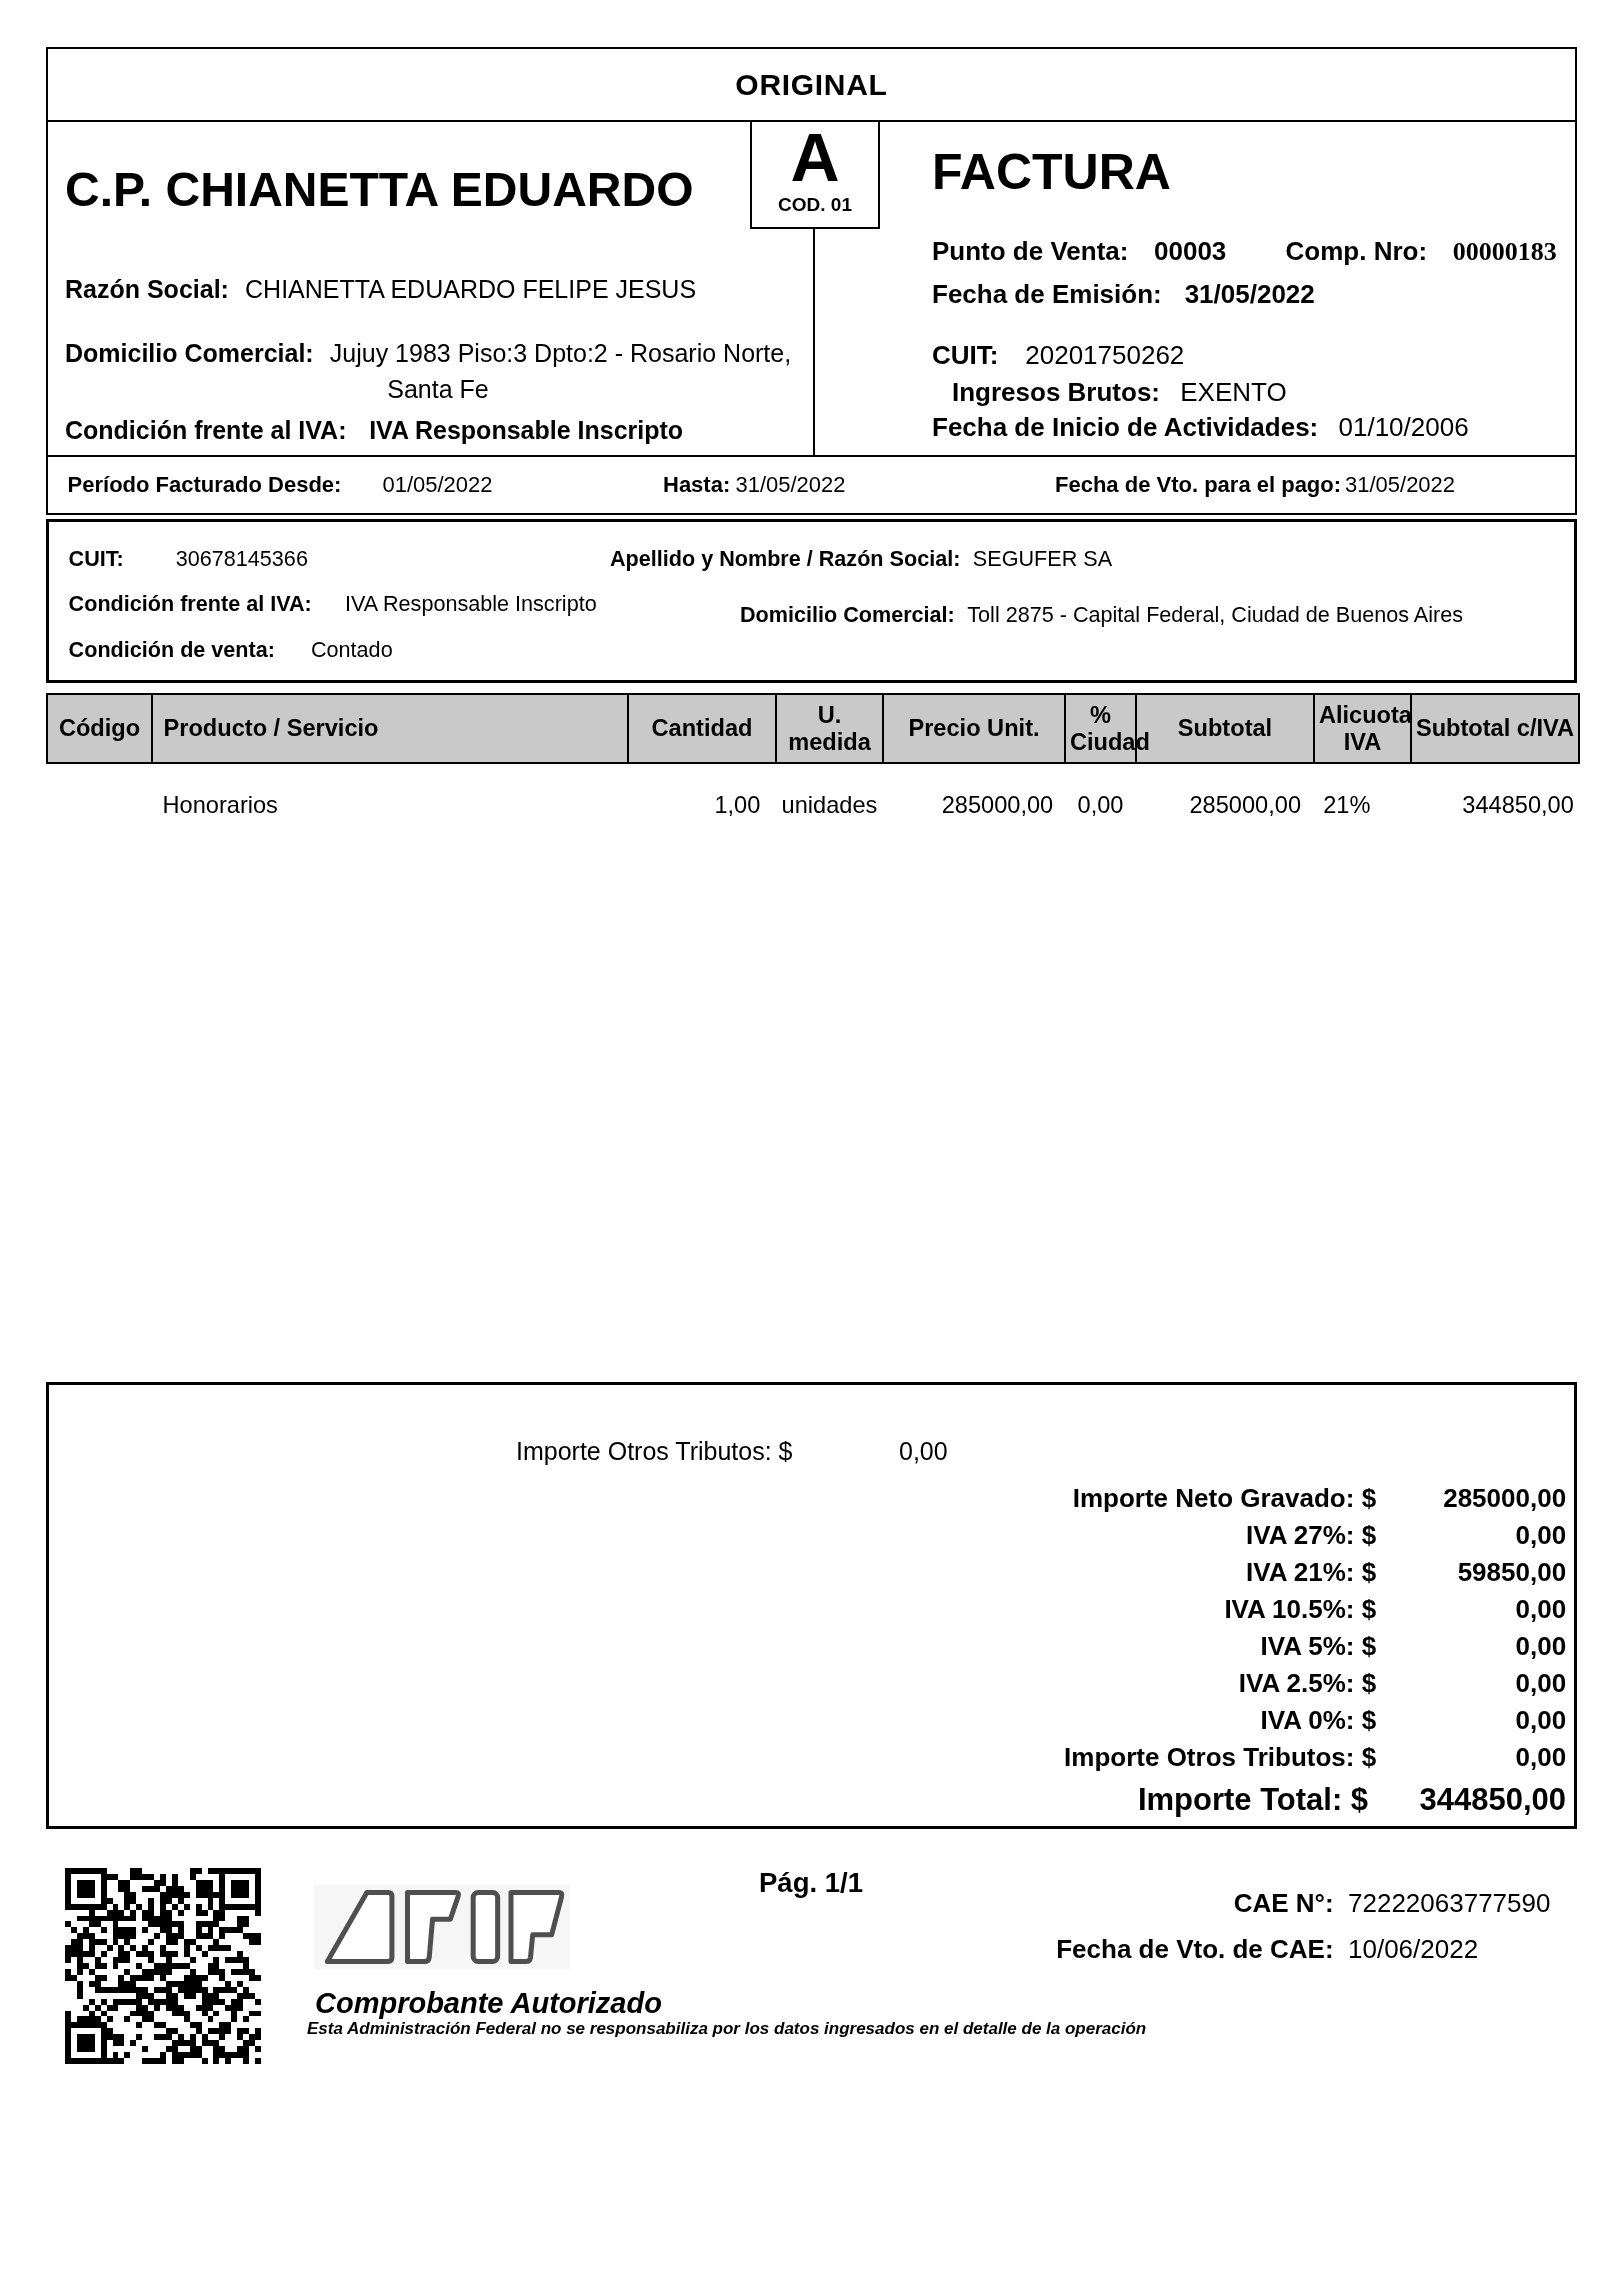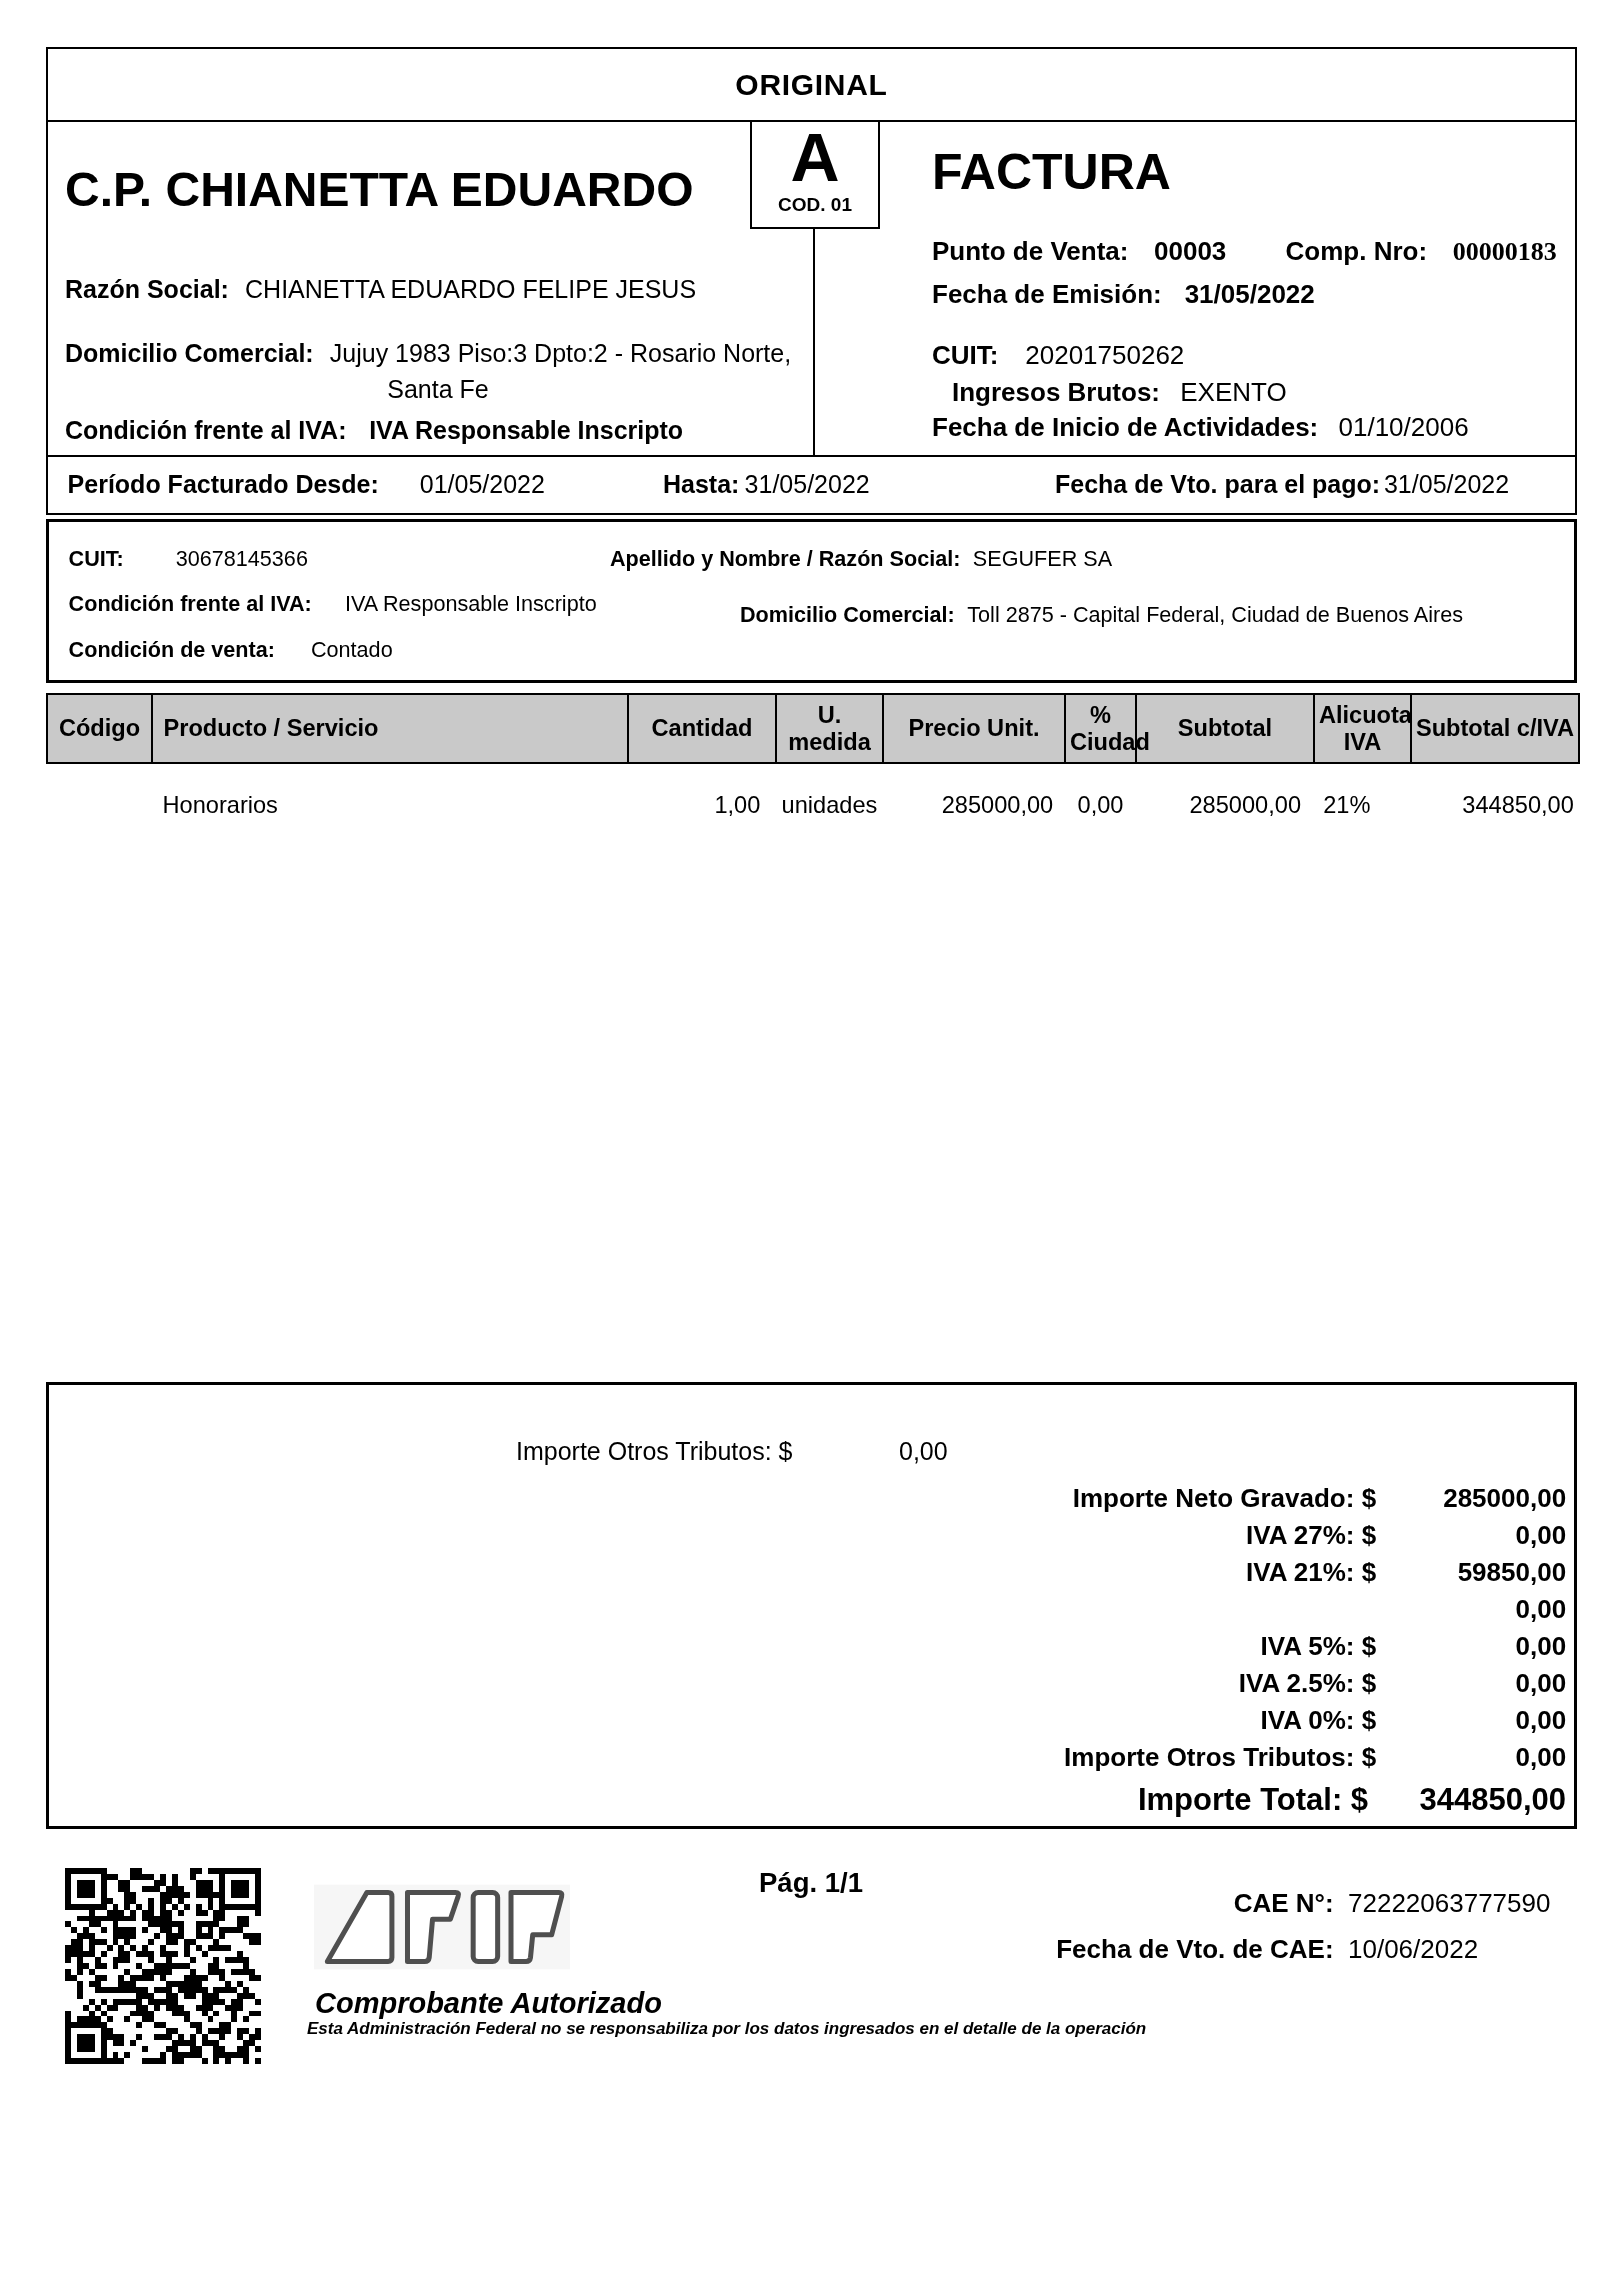--- a/index.html
+++ b/index.html
@@ -30,21 +30,21 @@
   .fld{white-space:nowrap;font-size:25px;}
   .fld .lab{font-weight:bold;}
   .fld-r{white-space:nowrap;font-size:26px;}
   .fld-r .lab{font-weight:bold;}
   .dom-wrap{left:65px;top:339px;width:746px;font-size:25px;}
   .dom-line1{white-space:nowrap;}
   .dom-line2{text-align:center;margin-top:6.5px;}
 
   
   .periodo-box{left:46px;top:455px;width:1531px;height:60px;}
-  .periodo-box .grp{position:absolute;top:0;height:55px;display:flex;align-items:center;white-space:nowrap;font-size:25px;}
+  .periodo-box .grp{position:absolute;top:0;height:55px;display:flex;align-items:center;white-space:nowrap;font-size:22px;}
   .periodo-box .lab{font-weight:bold;}
 
   
   .receptor-box{left:46px;top:519px;width:1531px;height:164px;}
   .receptor-box .row{position:absolute;white-space:nowrap;font-size:21.6px;}
   .receptor-box .lab{font-weight:bold;}
 
   
   .items{left:46px;top:693px;width:1531px;border-collapse:collapse;table-layout:fixed;}
   .items th{
@@ -235,20 +235,21 @@
       </div>
       <div class="trow">
         <span class="tlab">IVA 27%: $</span>
         <span class="tval">0,00</span>
       </div>
       <div class="trow">
         <span class="tlab">IVA 21%: $</span>
         <span class="tval">59850,00</span>
       </div>
       <div class="trow">
+        <span class="tlab">IVA 10.5%: $</span>
         <span class="tval">0,00</span>
       </div>
       <div class="trow">
         <span class="tlab">IVA 5%: $</span>
         <span class="tval">0,00</span>
       </div>
       <div class="trow">
         <span class="tlab">IVA 2.5%: $</span>
         <span class="tval">0,00</span>
       </div>

